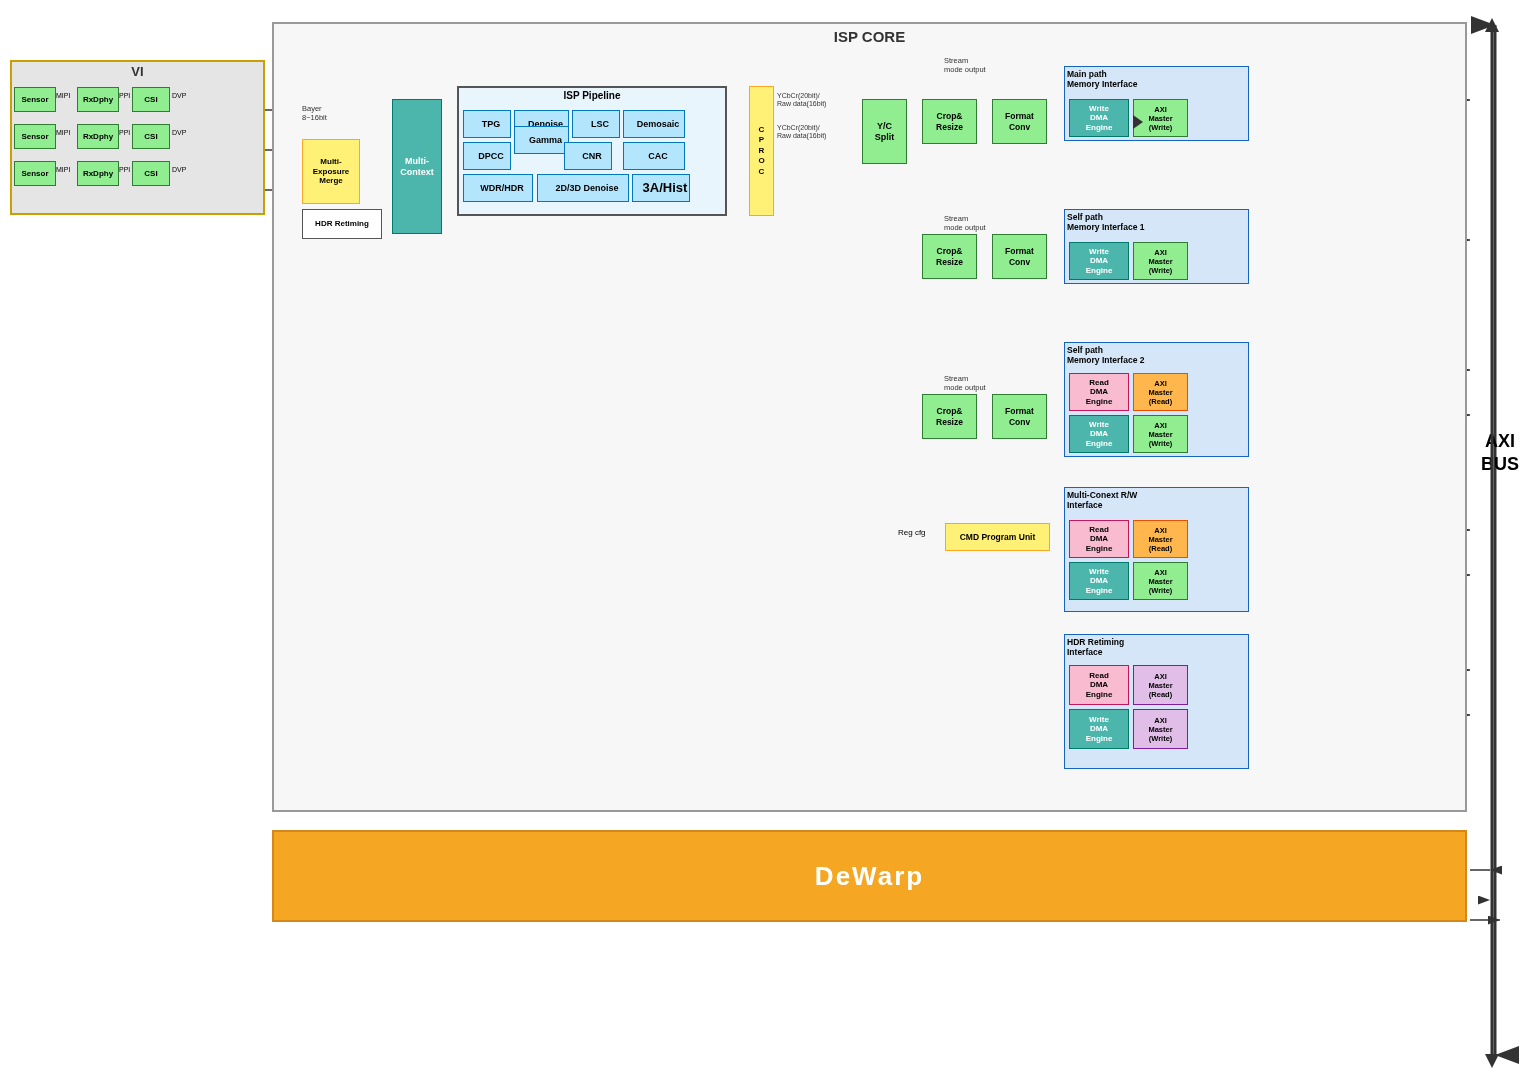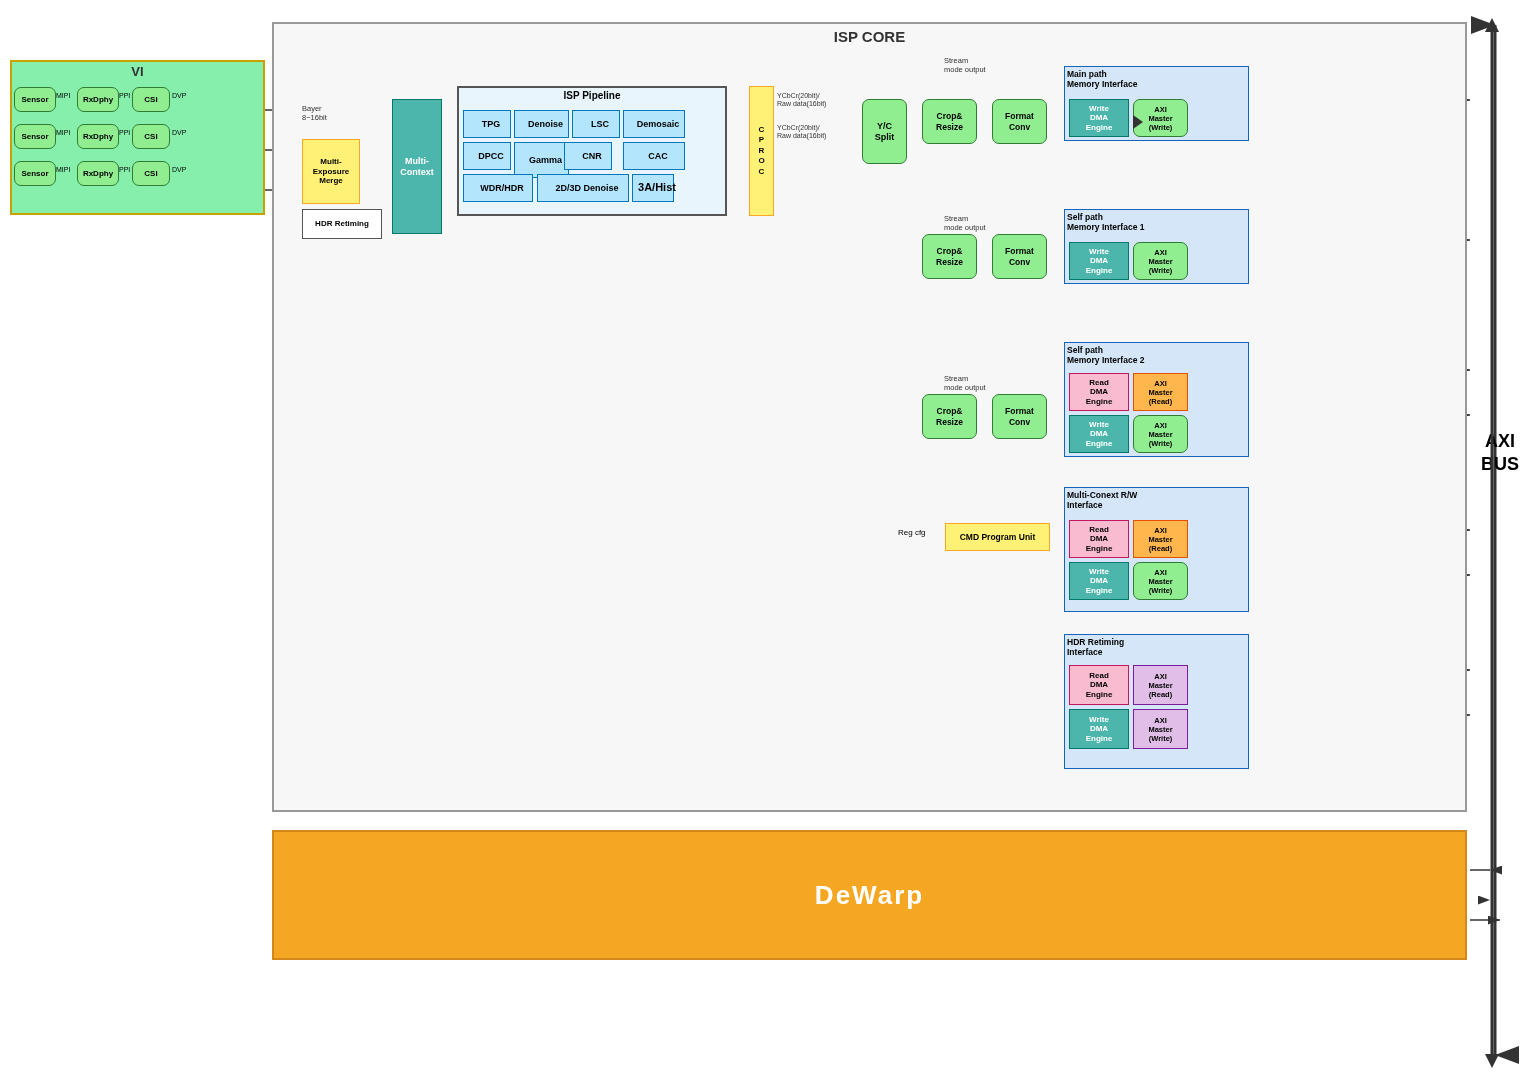--- a/index.html
+++ b/index.html
@@ -23,21 +23,21 @@
       display: flex;
       align-items: center;
       justify-content: center;
       text-align: center;
       font-size: 9px;
       font-weight: bold;
       border: 1.5px solid #333;
       line-height: 1.2;
     }
     
-    .green-block { background: #90ee90; border-color: #2e7d32; border-radius: 7px; }
+    .green-block { background: #90ee90; border-color: #2e7d32; }
     .teal-block { background: #4db6ac; border-color: #00796b; color: #fff; }
     .light-blue-block { background: #b3e5fc; border-color: #0277bd; padding-left: 8px; }
     .yellow-block { background: #fff176; border-color: #f9a825; }
     .orange-block { background: #ffb74d; border-color: #e65100; }
     .pink-block { background: #f8bbd0; border-color: #c2185b; }
     .purple-block { background: #e1bee7; border-color: #7b1fa2; }
     .white-block { background: #fff; border-color: #555; }
     svg.arrows {
       position: absolute;
       left: 0; top: 0;
@@ -167,21 +167,21 @@
     <line x1="1470" y1="870" x2="1490" y2="870" stroke="#333" stroke-width="1.5" marker-end="url(#arrowhead-left)"></line>
     <line x1="1490" y1="900" x2="1490" y2="900" stroke="#333" stroke-width="1.5" marker-end="url(#arrowhead)"></line>
     <line x1="1470" y1="920" x2="1500" y2="920" stroke="#333" stroke-width="1.5" marker-end="url(#arrowhead)"></line>
 
     <line x1="1495" y1="25" x2="1495" y2="1055" stroke="#333" stroke-width="3" marker-start="url(#arrowhead-up)" marker-end="url(#arrowhead-down)"></line>
 
     <line x1="295" y1="110" x2="295" y2="130" stroke="#333" stroke-width="1" stroke-dasharray="3,2"></line>
     <line x1="295" y1="155" x2="295" y2="165" stroke="#333" stroke-width="1" stroke-dasharray="3,2"></line>
   </svg>
 
-  <div style="position:absolute;left:10px;top:60px;width:255px;height:155px;border:2px solid #c8a000;background:#86efac;">
+  <div style="position:absolute;left:10px;top:60px;width:255px;height:155px;border:2px solid #c8a000;background:#e5e5e5;">
     <div style="position:absolute;top:2px;left:50%;transform:translateX(-50%);font-weight:bold;font-size:13px;color:#333;">VI</div>
 
     <div class="block green-block" style="left:2px;top:25px;width:42px;height:25px;font-size:8px;">Sensor</div>
     <div style="position:absolute;left:44px;top:30px;font-size:7px;">MIPI</div>
     <div class="block green-block" style="left:65px;top:25px;width:42px;height:25px;font-size:8px;">RxDphy</div>
     <div style="position:absolute;left:107px;top:30px;font-size:7px;">PPI</div>
     <div class="block green-block" style="left:120px;top:25px;width:38px;height:25px;font-size:8px;">CSI</div>
     <div style="position:absolute;left:160px;top:30px;font-size:7px;">DVP</div>
 
     <div class="block green-block" style="left:2px;top:62px;width:42px;height:25px;font-size:8px;">Sensor</div>
@@ -214,27 +214,27 @@
 
     <div style="position:absolute;left:183px;top:62px;width:270px;height:130px;border:2px solid #555;background:#e8f5fd;">
       <div style="position:absolute;top:2px;left:50%;transform:translateX(-50%);font-size:10px;font-weight:bold;white-space:nowrap;">ISP Pipeline</div>
 
       <div class="block light-blue-block" style="position:absolute;left:4px;top:22px;width:48px;height:28px;font-size:9px;">TPG</div>
       <div class="block light-blue-block" style="position:absolute;left:55px;top:22px;width:55px;height:28px;font-size:9px;">Denoise</div>
       <div class="block light-blue-block" style="position:absolute;left:113px;top:22px;width:48px;height:28px;font-size:9px;">LSC</div>
       <div class="block light-blue-block" style="position:absolute;left:164px;top:22px;width:62px;height:28px;font-size:9px;">Demosaic</div>
 
       <div class="block light-blue-block" style="position:absolute;left:4px;top:54px;width:48px;height:28px;font-size:9px;">DPCC</div>
-      <div class="block light-blue-block" style="position:absolute;left:55px;top:54px;width:55px;height:36px;font-size:9px;">Gamma</div>
+      <div class="block light-blue-block" style="position:absolute;left:55px;top:38px;width:55px;height:28px;font-size:9px;">Gamma</div>
       <div class="block light-blue-block" style="position:absolute;left:105px;top:54px;width:48px;height:28px;font-size:9px;">CNR</div>
       <div class="block light-blue-block" style="position:absolute;left:164px;top:54px;width:62px;height:28px;font-size:9px;text-align:right;">CAC</div>
 
       <div class="block light-blue-block" style="position:absolute;left:4px;top:86px;width:70px;height:28px;font-size:9px;">WDR/HDR</div>
       <div class="block light-blue-block" style="position:absolute;left:78px;top:86px;width:92px;height:28px;font-size:9px;">2D/3D Denoise</div>
-      <div class="block light-blue-block" style="position:absolute;left:173px;top:86px;width:42px;height:28px;font-size:11px;">3A/Hist</div>
+      <div class="block light-blue-block" style="position:absolute;left:173px;top:86px;width:58px;height:28px;font-size:13px;">3A/Hist</div>
     </div>
 
     <div class="block yellow-block" style="position:absolute;left:475px;top:62px;width:25px;height:130px;font-size:8px;line-height:1.3;">C<br>P<br>R<br>O<br>C</div>
 
     <div style="position:absolute;left:503px;top:68px;font-size:7px;color:#333;width:80px;line-height:1.2;">YCbCr(20bit)/<br>Raw data(16bit)</div>
     <div style="position:absolute;left:503px;top:100px;font-size:7px;color:#333;width:80px;line-height:1.2;">YCbCr(20bit)/<br>Raw data(16bit)</div>
 
     <div class="block green-block" style="position:absolute;left:588px;top:75px;width:45px;height:65px;font-size:9px;line-height:1.2;">Y/C<br>Split</div>
 
     <div style="position:absolute;left:670px;top:32px;font-size:7.5px;color:#333;line-height:1.2;">Stream<br>mode output</div>
@@ -285,21 +285,21 @@
     <div style="position:absolute;left:790px;top:610px;width:185px;height:135px;border:1.5px solid #1565c0;background:#d4e6f7;">
       <div style="position:absolute;top:2px;left:2px;font-size:8.5px;font-weight:bold;line-height:1.2;">HDR Retiming<br>Interface</div>
       <div class="block pink-block" style="position:absolute;left:4px;top:30px;width:60px;height:40px;font-size:8px;line-height:1.2;">Read<br>DMA<br>Engine</div>
       <div class="block purple-block" style="position:absolute;left:68px;top:30px;width:55px;height:40px;font-size:7.5px;line-height:1.2;">AXI<br>Master<br>(Read)</div>
       <div class="block teal-block" style="position:absolute;left:4px;top:74px;width:60px;height:40px;font-size:8px;line-height:1.2;">Write<br>DMA<br>Engine</div>
       <div class="block purple-block" style="position:absolute;left:68px;top:74px;width:55px;height:40px;font-size:7.5px;line-height:1.2;">AXI<br>Master<br>(Write)</div>
     </div>
 
   </div>
 
-  <div style="position:absolute;left:272px;top:830px;width:1195px;height:130px;background:#f5a623;border:2px solid #d4881a;display:flex;align-items:center;justify-content:center;">
+  <div style="position:absolute;left:272px;top:830px;width:1195px;height:92px;background:#f5a623;border:2px solid #d4881a;display:flex;align-items:center;justify-content:center;">
     <span style="font-size:26px;font-weight:bold;color:#fff;letter-spacing:2px;">DeWarp</span>
   </div>
 
   <div style="position:absolute;right:12px;top:430px;font-size:18px;font-weight:bold;color:#000;text-align:center;line-height:1.3;">AXI<br>BUS</div>
 
   <div style="position:absolute;right:32px;top:18px;width:14px;height:1050px;">
     <svg width="14" height="1050">
       <defs>
         <marker id="arr-up" markerWidth="8" markerHeight="6" refX="4" refY="6" orient="auto">
           <polygon points="0 6, 4 0, 8 6" fill="#333"></polygon>

